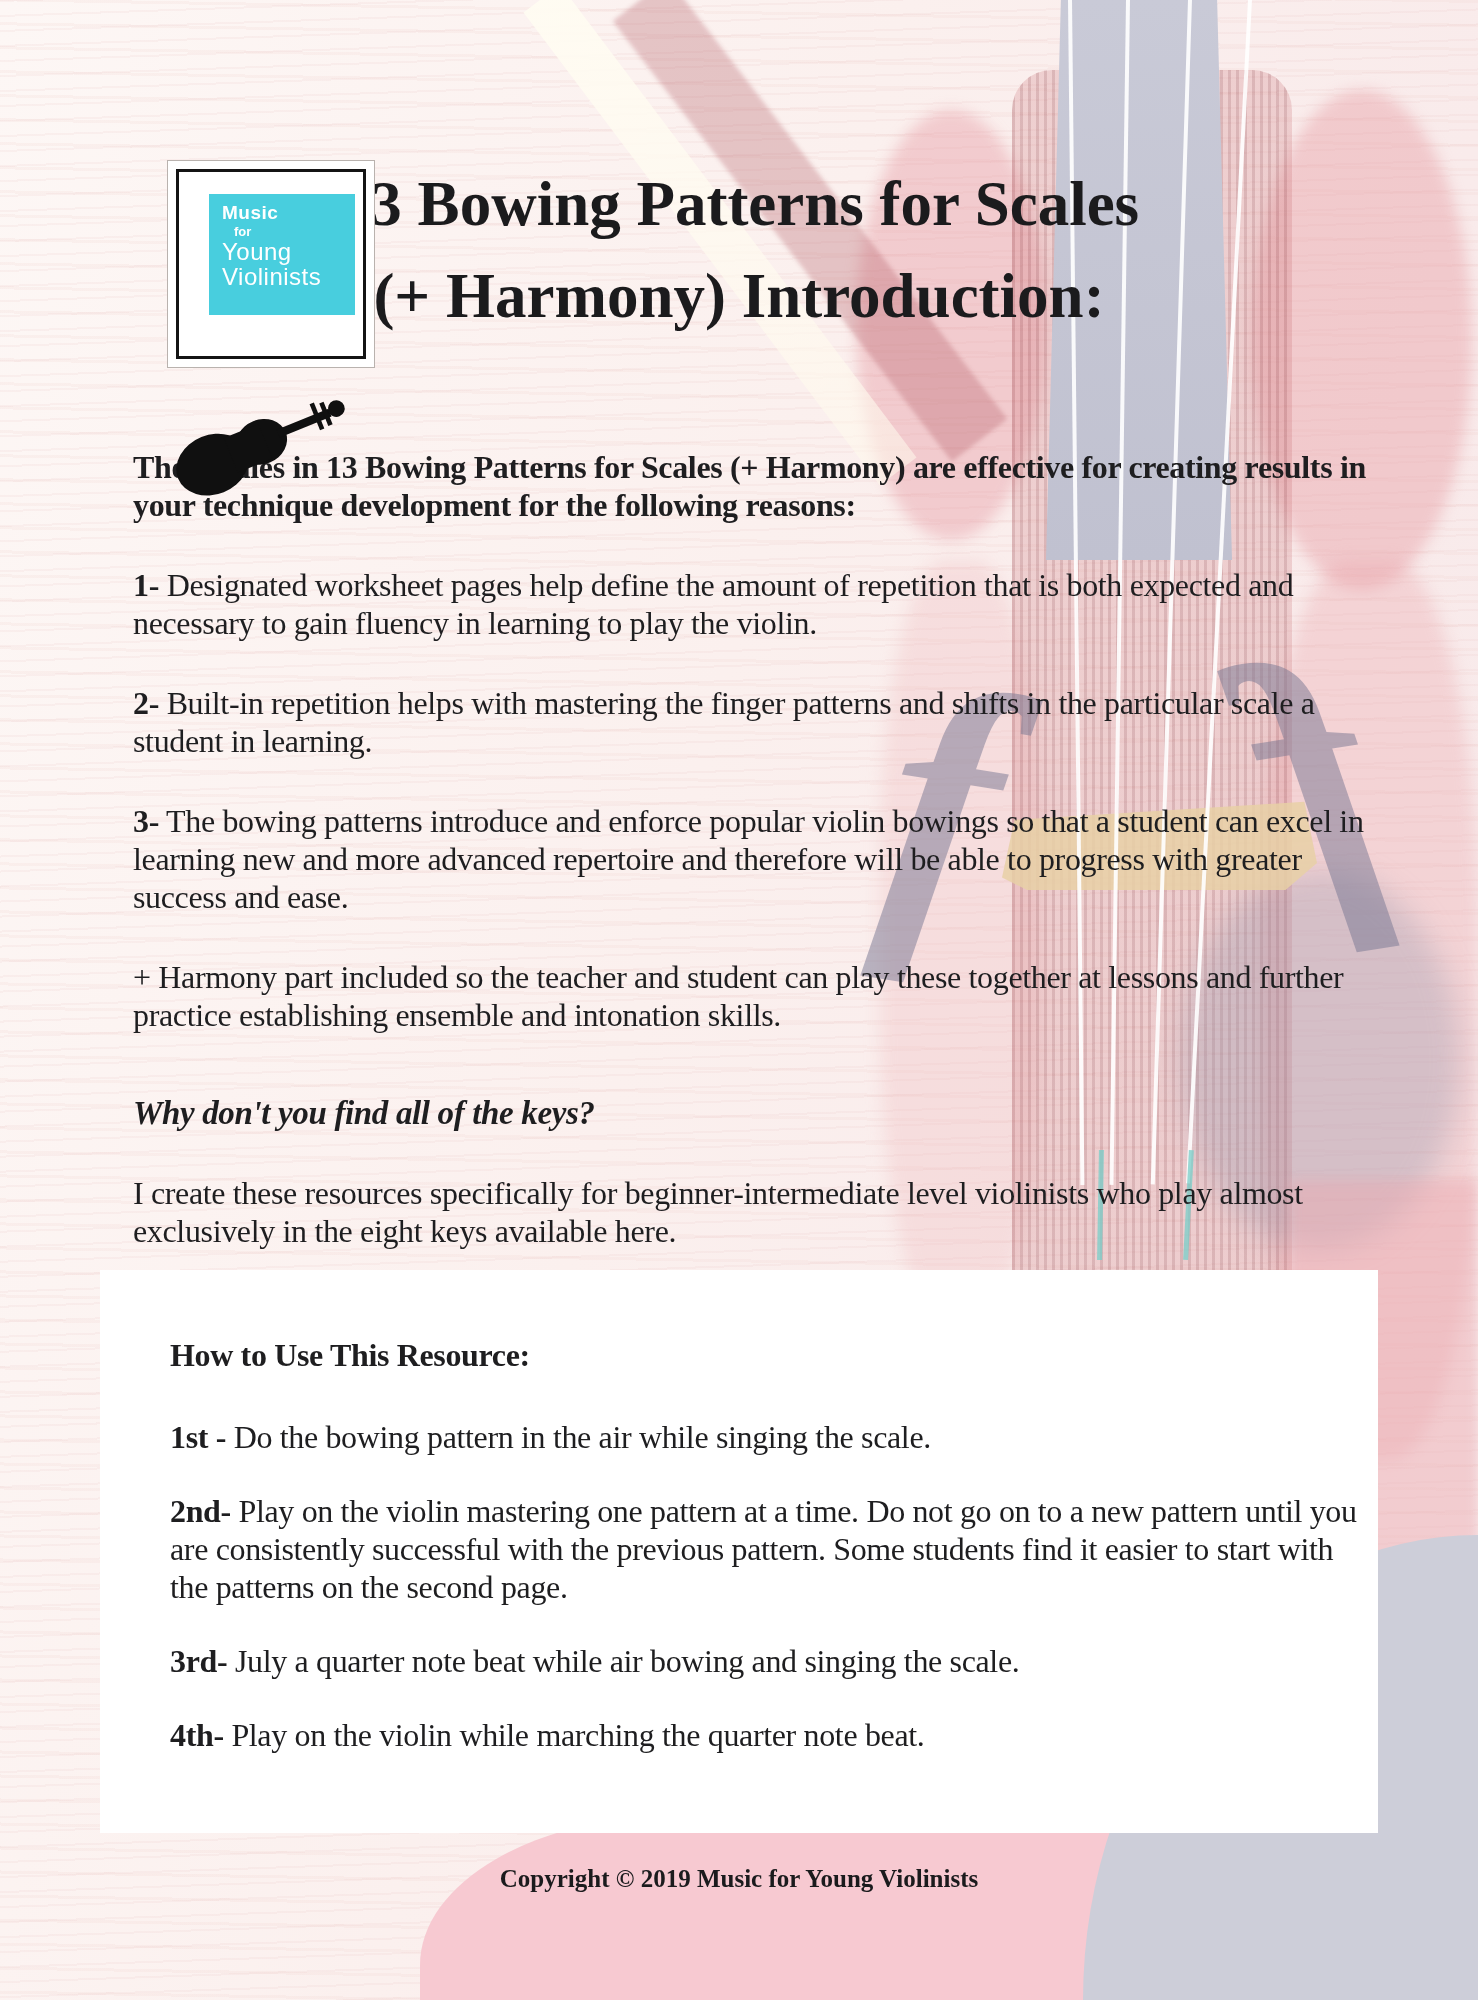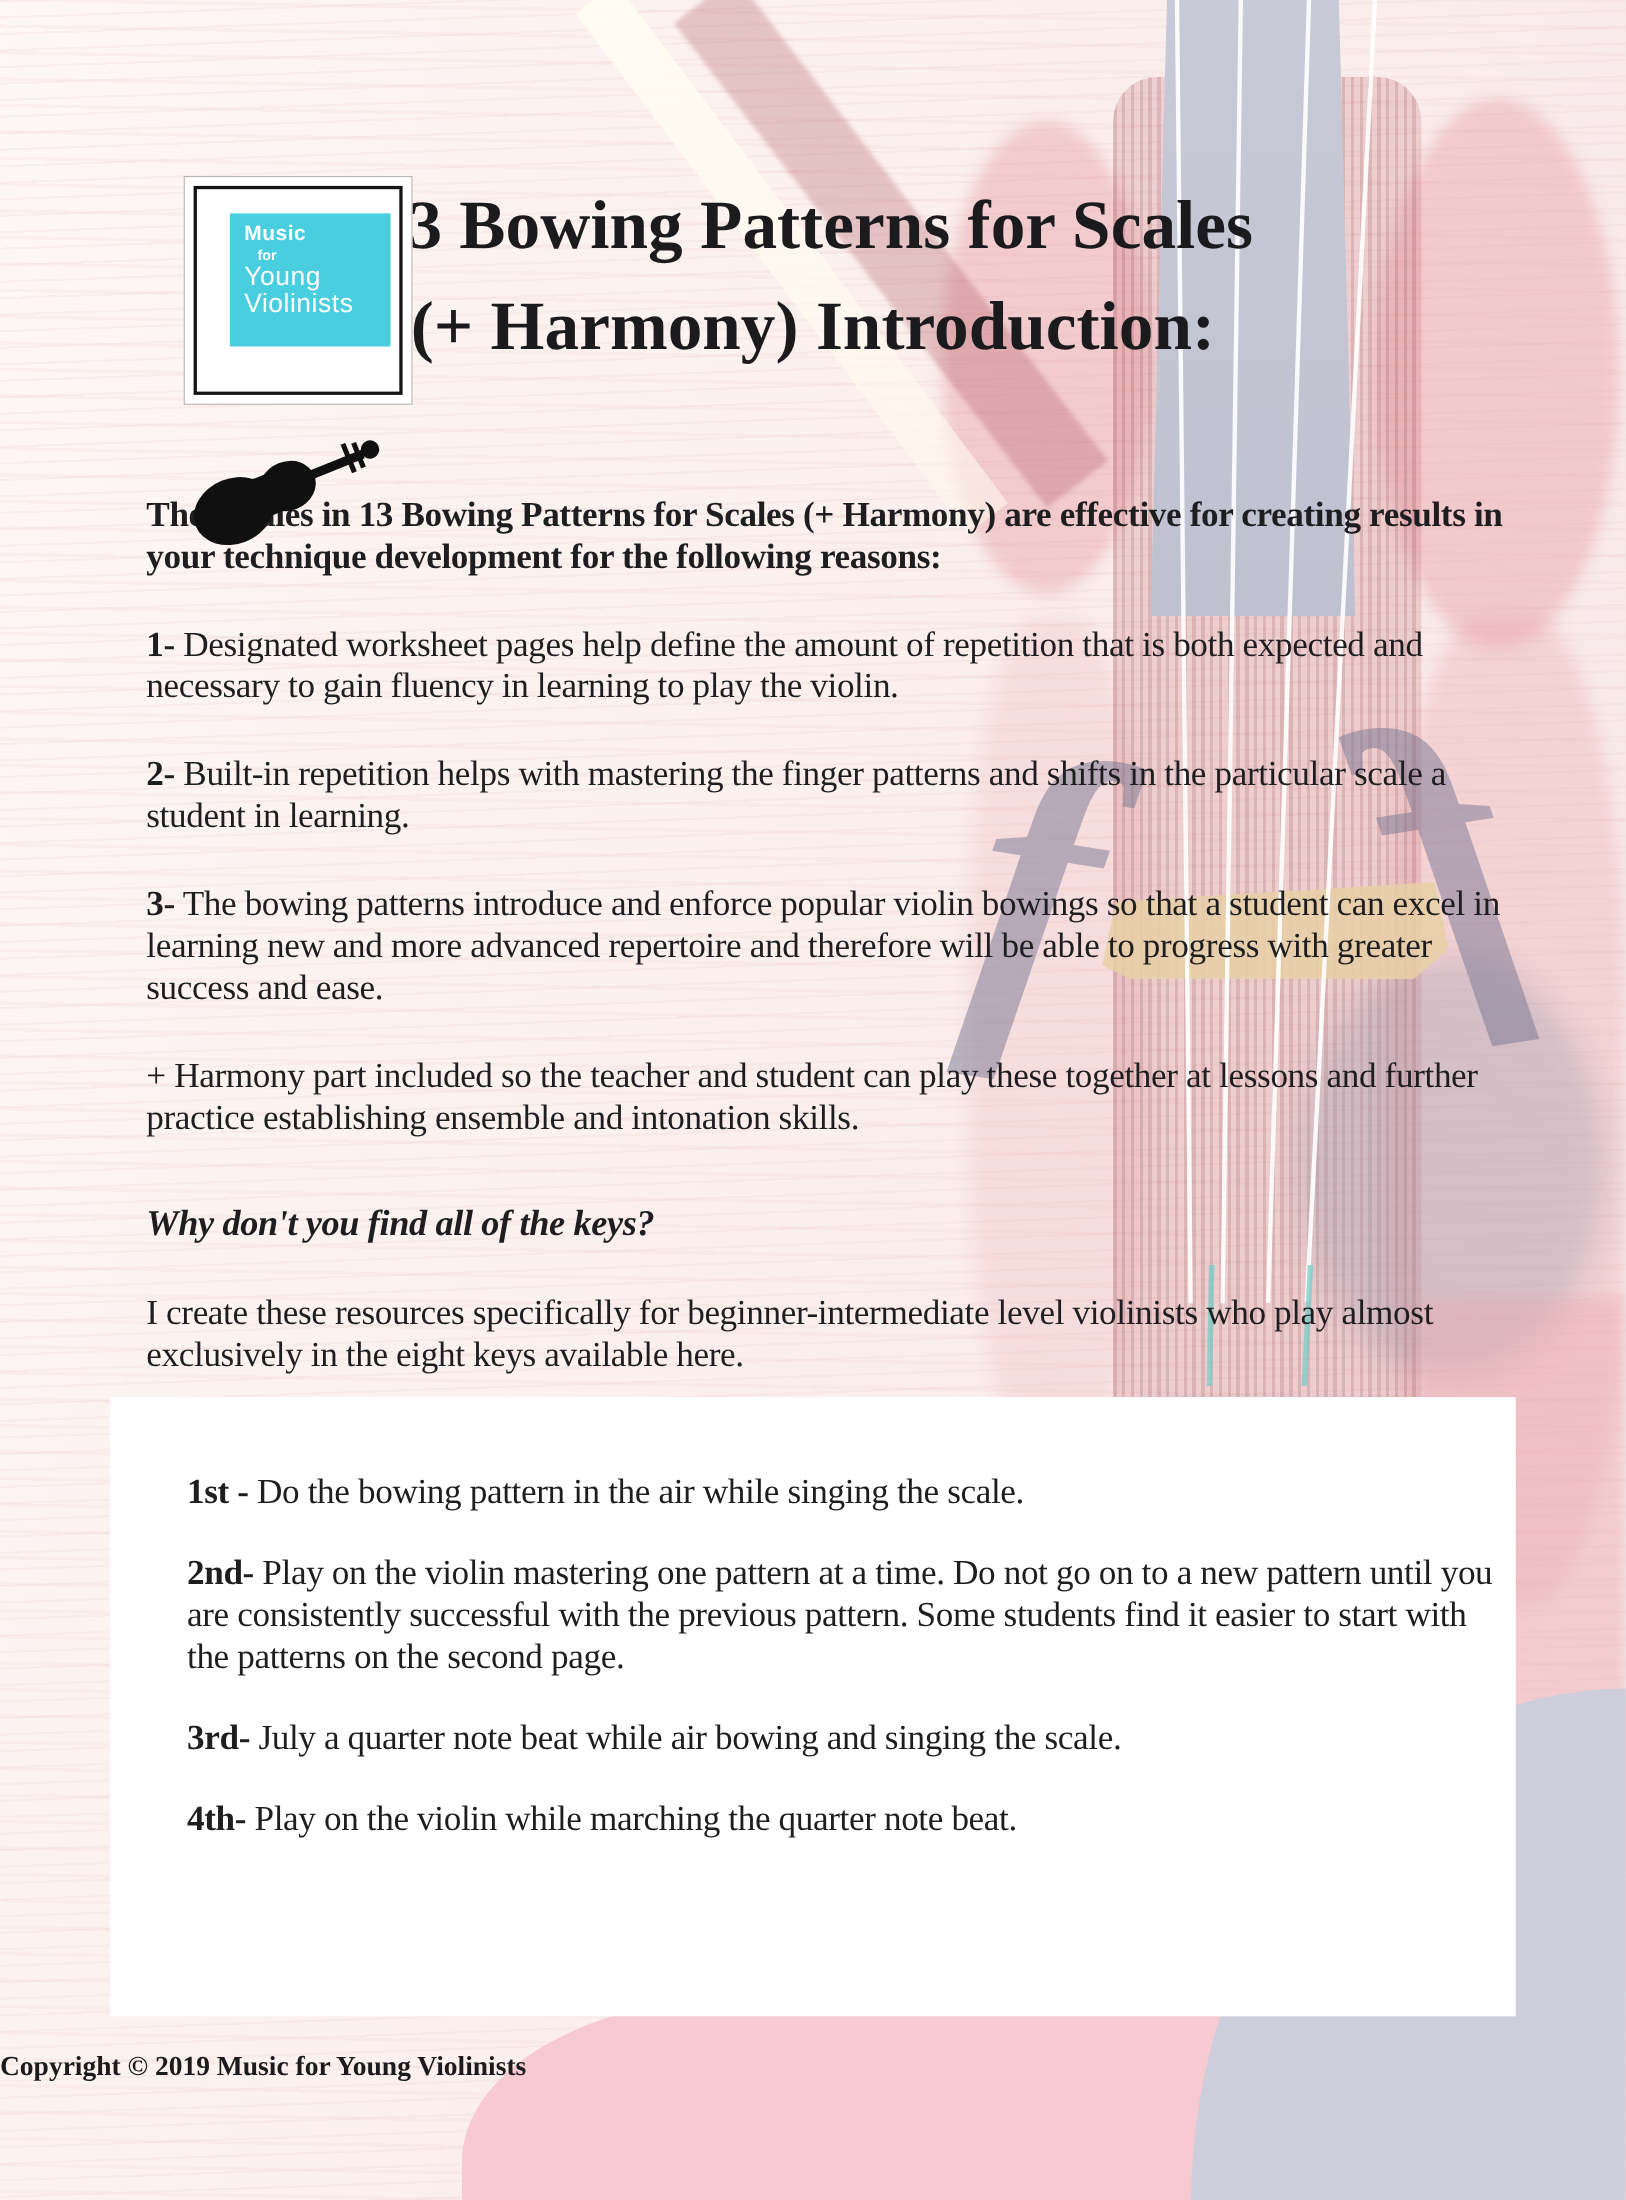--- a/index.html
+++ b/index.html
@@ -63,21 +63,21 @@
   .bodytext p{margin:0 0 42px 0;}
   .lead{font-weight:bold;}
   .reason-label{font-weight:bold;}
   .plain .reason-label{font-weight:normal;}
   .question{font-weight:bold;font-style:italic;margin-top:60px !important;font-size:33px;}
   .howto{left:100px;top:1270px;width:1278px;height:563px;background:#ffffff;z-index:1;
     padding:66px 18px 0 70px;box-sizing:border-box;font-size:32px;line-height:38px;letter-spacing:-0.35px;}
   .howto h2{font-size:32px;line-height:38px;margin:0 0 44px 0;}
   .howto p{margin:0 0 36px 0;}
   .step-label{font-weight:bold;}
-  .footer{left:0;top:1864px;width:100%;z-index:2;
+  .footer{left:0;top:1864px;width:100%;text-align:center;z-index:2;
     font-size:25px;font-weight:bold;line-height:30px;color:#1b1b1d;}
 </style>
 </head>
 <body>
 
 <div id="page">
 
   <div class="bg abs bout bout-lu"></div>
   <div class="bg abs bout bout-ru"></div>
   <div class="bg abs side-ll"></div>
@@ -132,20 +132,21 @@
     <p class="lead">The studies in 13 Bowing Patterns for Scales (+ Harmony) are effective for creating results in your technique development for the following reasons:</p>
     <p><span class="reason-label">1-</span> <span>Designated worksheet pages help define the amount of repetition that is both expected and necessary to gain fluency in learning to play the violin.</span></p>
     <p><span class="reason-label">2-</span> <span>Built-in repetition helps with mastering the finger patterns and shifts in the particular scale a student in learning.</span></p>
     <p><span class="reason-label">3-</span> <span>The bowing patterns introduce and enforce popular violin bowings so that a student can excel in learning new and more advanced repertoire and therefore will be able to progress with greater success and ease.</span></p>
     <p class="plain"><span class="reason-label">+</span> <span>Harmony part included so the teacher and student can play these together at lessons and further practice establishing ensemble and intonation skills.</span></p>
     <p class="question">Why don't you find all of the keys?</p>
     <p>I create these resources specifically for beginner-intermediate level violinists who play almost exclusively in the eight keys available here.</p>
   </div>
 
   <div class="abs howto">
+    <h2>How to Use This Resource:</h2>
     <p><span class="step-label">1st -</span> <span>Do the bowing pattern in the air while singing the scale.</span></p>
     <p><span class="step-label">2nd-</span> <span>Play on the violin mastering one pattern at a time. Do not go on to a new pattern until you are consistently successful with the previous pattern. Some students find it easier to start with the patterns on the second page.</span></p>
     <p><span class="step-label">3rd-</span> <span>July a quarter note beat while air bowing and singing the scale.</span></p>
     <p><span class="step-label">4th-</span> <span>Play on the violin while marching the quarter note beat.</span></p>
   </div>
 
   <div class="abs footer">Copyright © 2019 Music for Young Violinists</div>
 
 </div>
 

